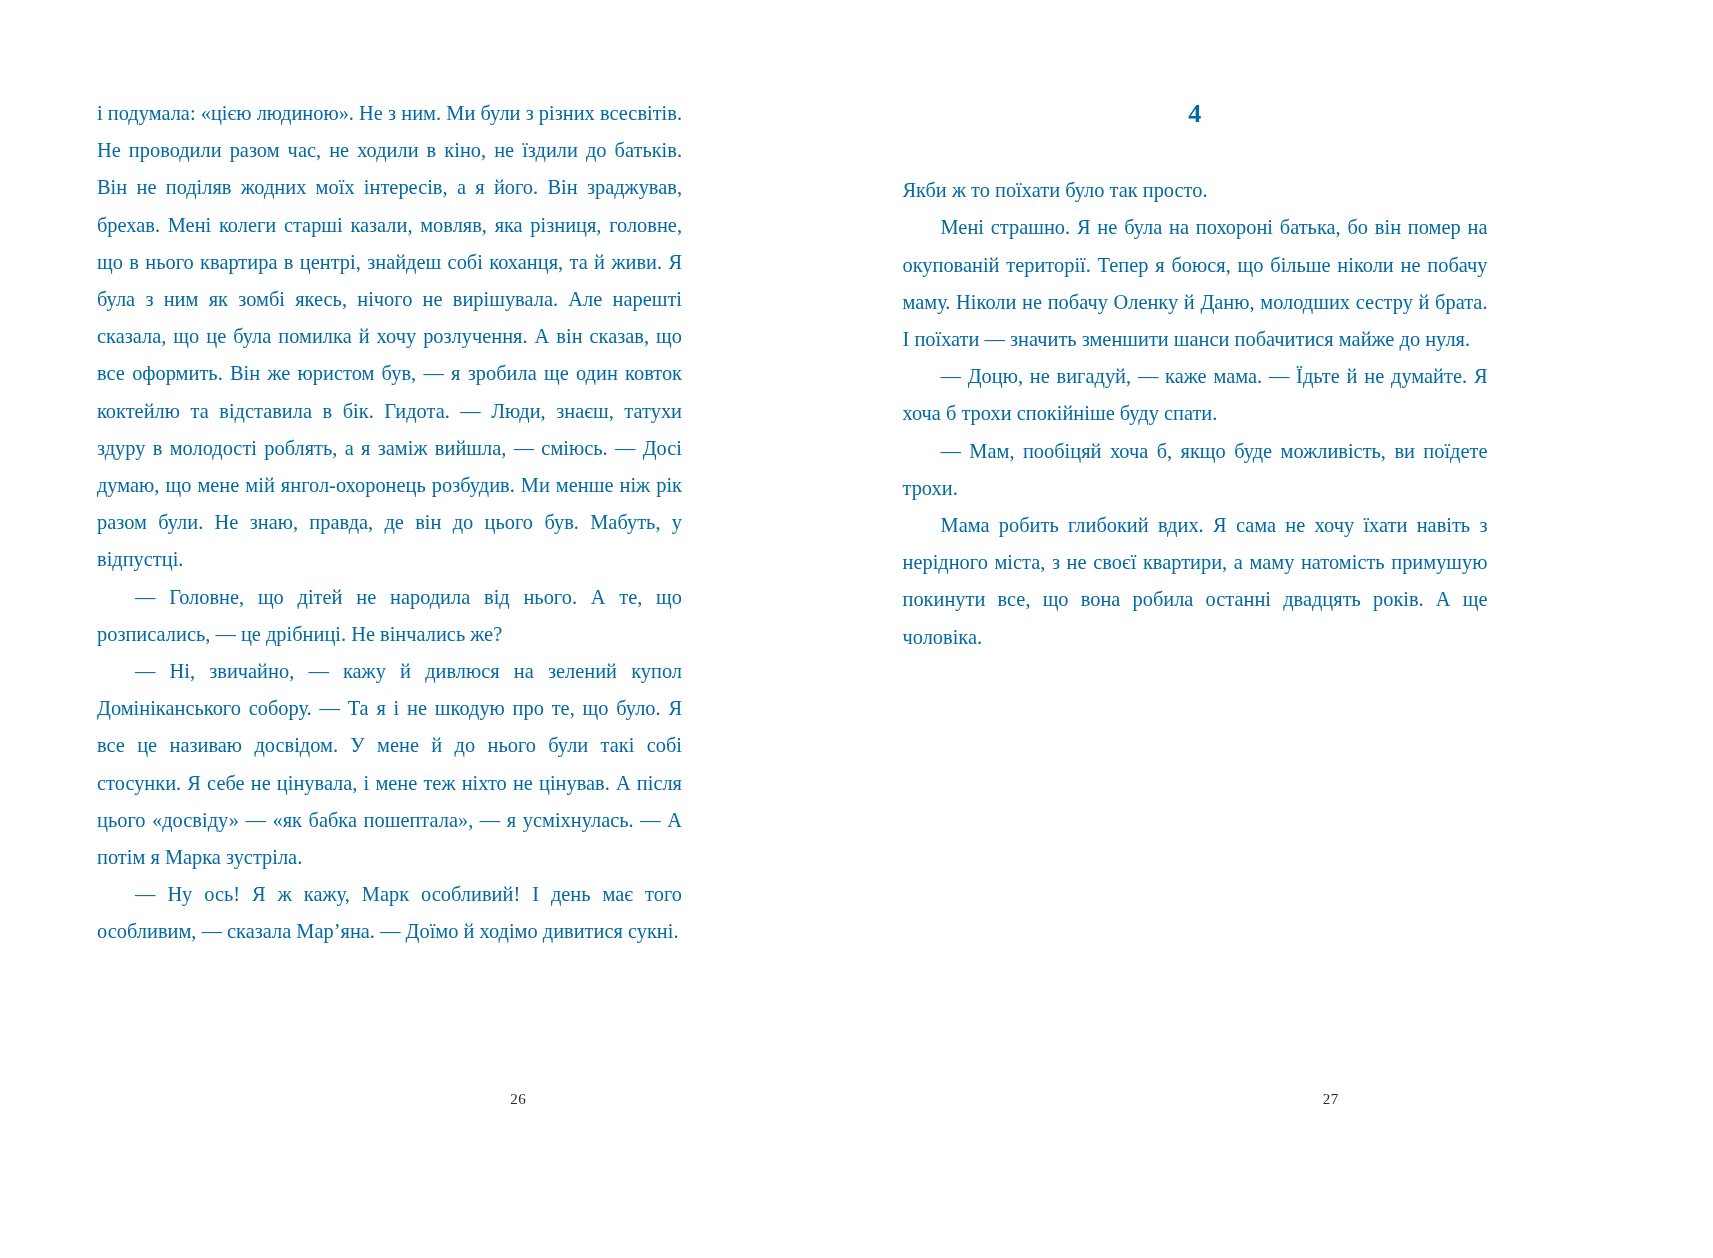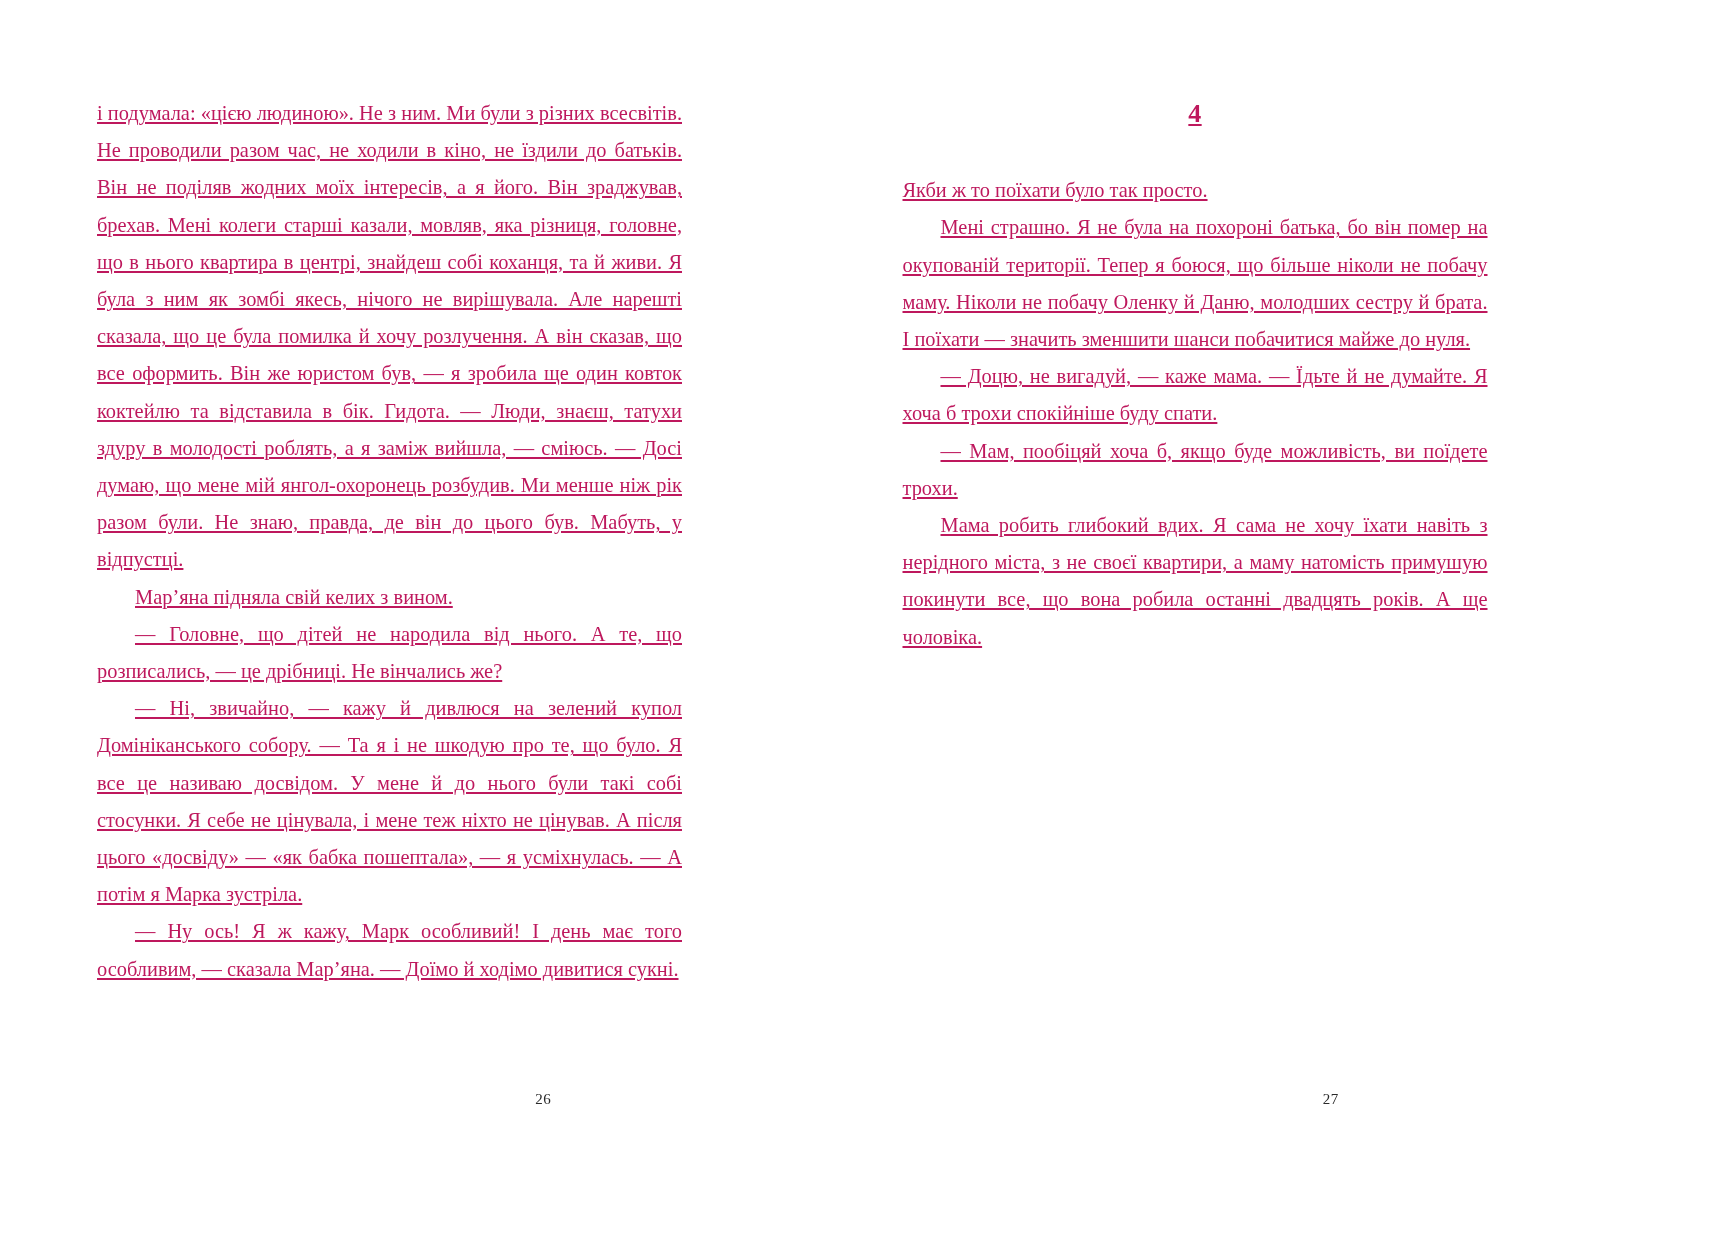--- a/index.html
+++ b/index.html
@@ -35,22 +35,21 @@
   .text-block {
     position: absolute;
     top: 95px;
     width: 585px;
     font-size: 20.4px;
     line-height: 37.2px;
     text-align: justify;
     text-justify: inter-word;
     -webkit-hyphens: none;
     hyphens: none;
-    color: #be185d;
-    text-decoration: underline;
+    color: #0369a1;
   }
   .leaf-left .text-block {
     left: 97px;
   }
   .leaf-right .text-block {
     left: 46px;
     top: 95px;
   }
   .chapter-number {
     font-size: 26px;
@@ -72,39 +71,38 @@
     position: absolute;
     bottom: 150px;
     width: 100%;
     text-align: center;
     font-size: 15px;
     color: #2a2a2a;
     letter-spacing: 0.5px;
   }
   .leaf-left .folio {
     left: 0;
-    padding-left: 115px;
+    padding-left: 90px;
     padding-right: 174px;
   }
   .leaf-right .folio {
     left: 0;
     padding-left: 46px;
     padding-right: 225px;
   }
 </style>
 </head>
 <body>
 
 <div class="page">
   <div class="spread">
 
     <div class="leaf leaf-left">
       <div class="text-block">
         <p class="para noindent">і подумала: «цією людиною». Не з ним. Ми були з різних всесвітів. Не проводили разом час, не ходили в кіно, не їздили до батьків. Він не поділяв жодних моїх інтересів, а я його. Він зраджував, брехав. Мені колеги старші казали, мовляв, яка різниця, головне, що в нього квартира в центрі, знайдеш собі коханця, та й живи. Я була з ним як зомбі якесь, нічого не вирішувала. Але нарешті сказала, що це була помилка й хочу розлучення. А він сказав, що все оформить. Він же юристом був, — я зробила ще один ковток коктейлю та відставила в бік. Гидота. — Люди, знаєш, татухи здуру в молодості роблять, а я заміж вийшла, — сміюсь. — Досі думаю, що мене мій янгол-охоронець розбудив. Ми менше ніж рік разом були. Не знаю, правда, де він до цього був. Мабуть, у відпустці.</p>
-        <p class="para">Мар’яна підняла свій келих з вином.</p>
         <p class="para">— Головне, що дітей не народила від нього. А те, що розписались, — це дрібниці. Не вінчались же?</p>
         <p class="para">— Ні, звичайно, — кажу й дивлюся на зелений купол Домініканського собору. — Та я і не шкодую про те, що було. Я все це називаю досвідом. У мене й до нього були такі собі стосунки. Я себе не цінувала, і мене теж ніхто не цінував. А після цього «досвіду» — «як бабка пошептала», — я усміхнулась. — А потім я Марка зустріла.</p>
         <p class="para">— Ну ось! Я ж кажу, Марк особливий! І день має того особливим, — сказала Мар’яна. — Доїмо й ходімо дивитися сукні.</p>
       </div>
       <div class="folio">26</div>
     </div>
 
     <div class="leaf leaf-right">
       <div class="text-block">
         <div class="chapter-number">4</div>

